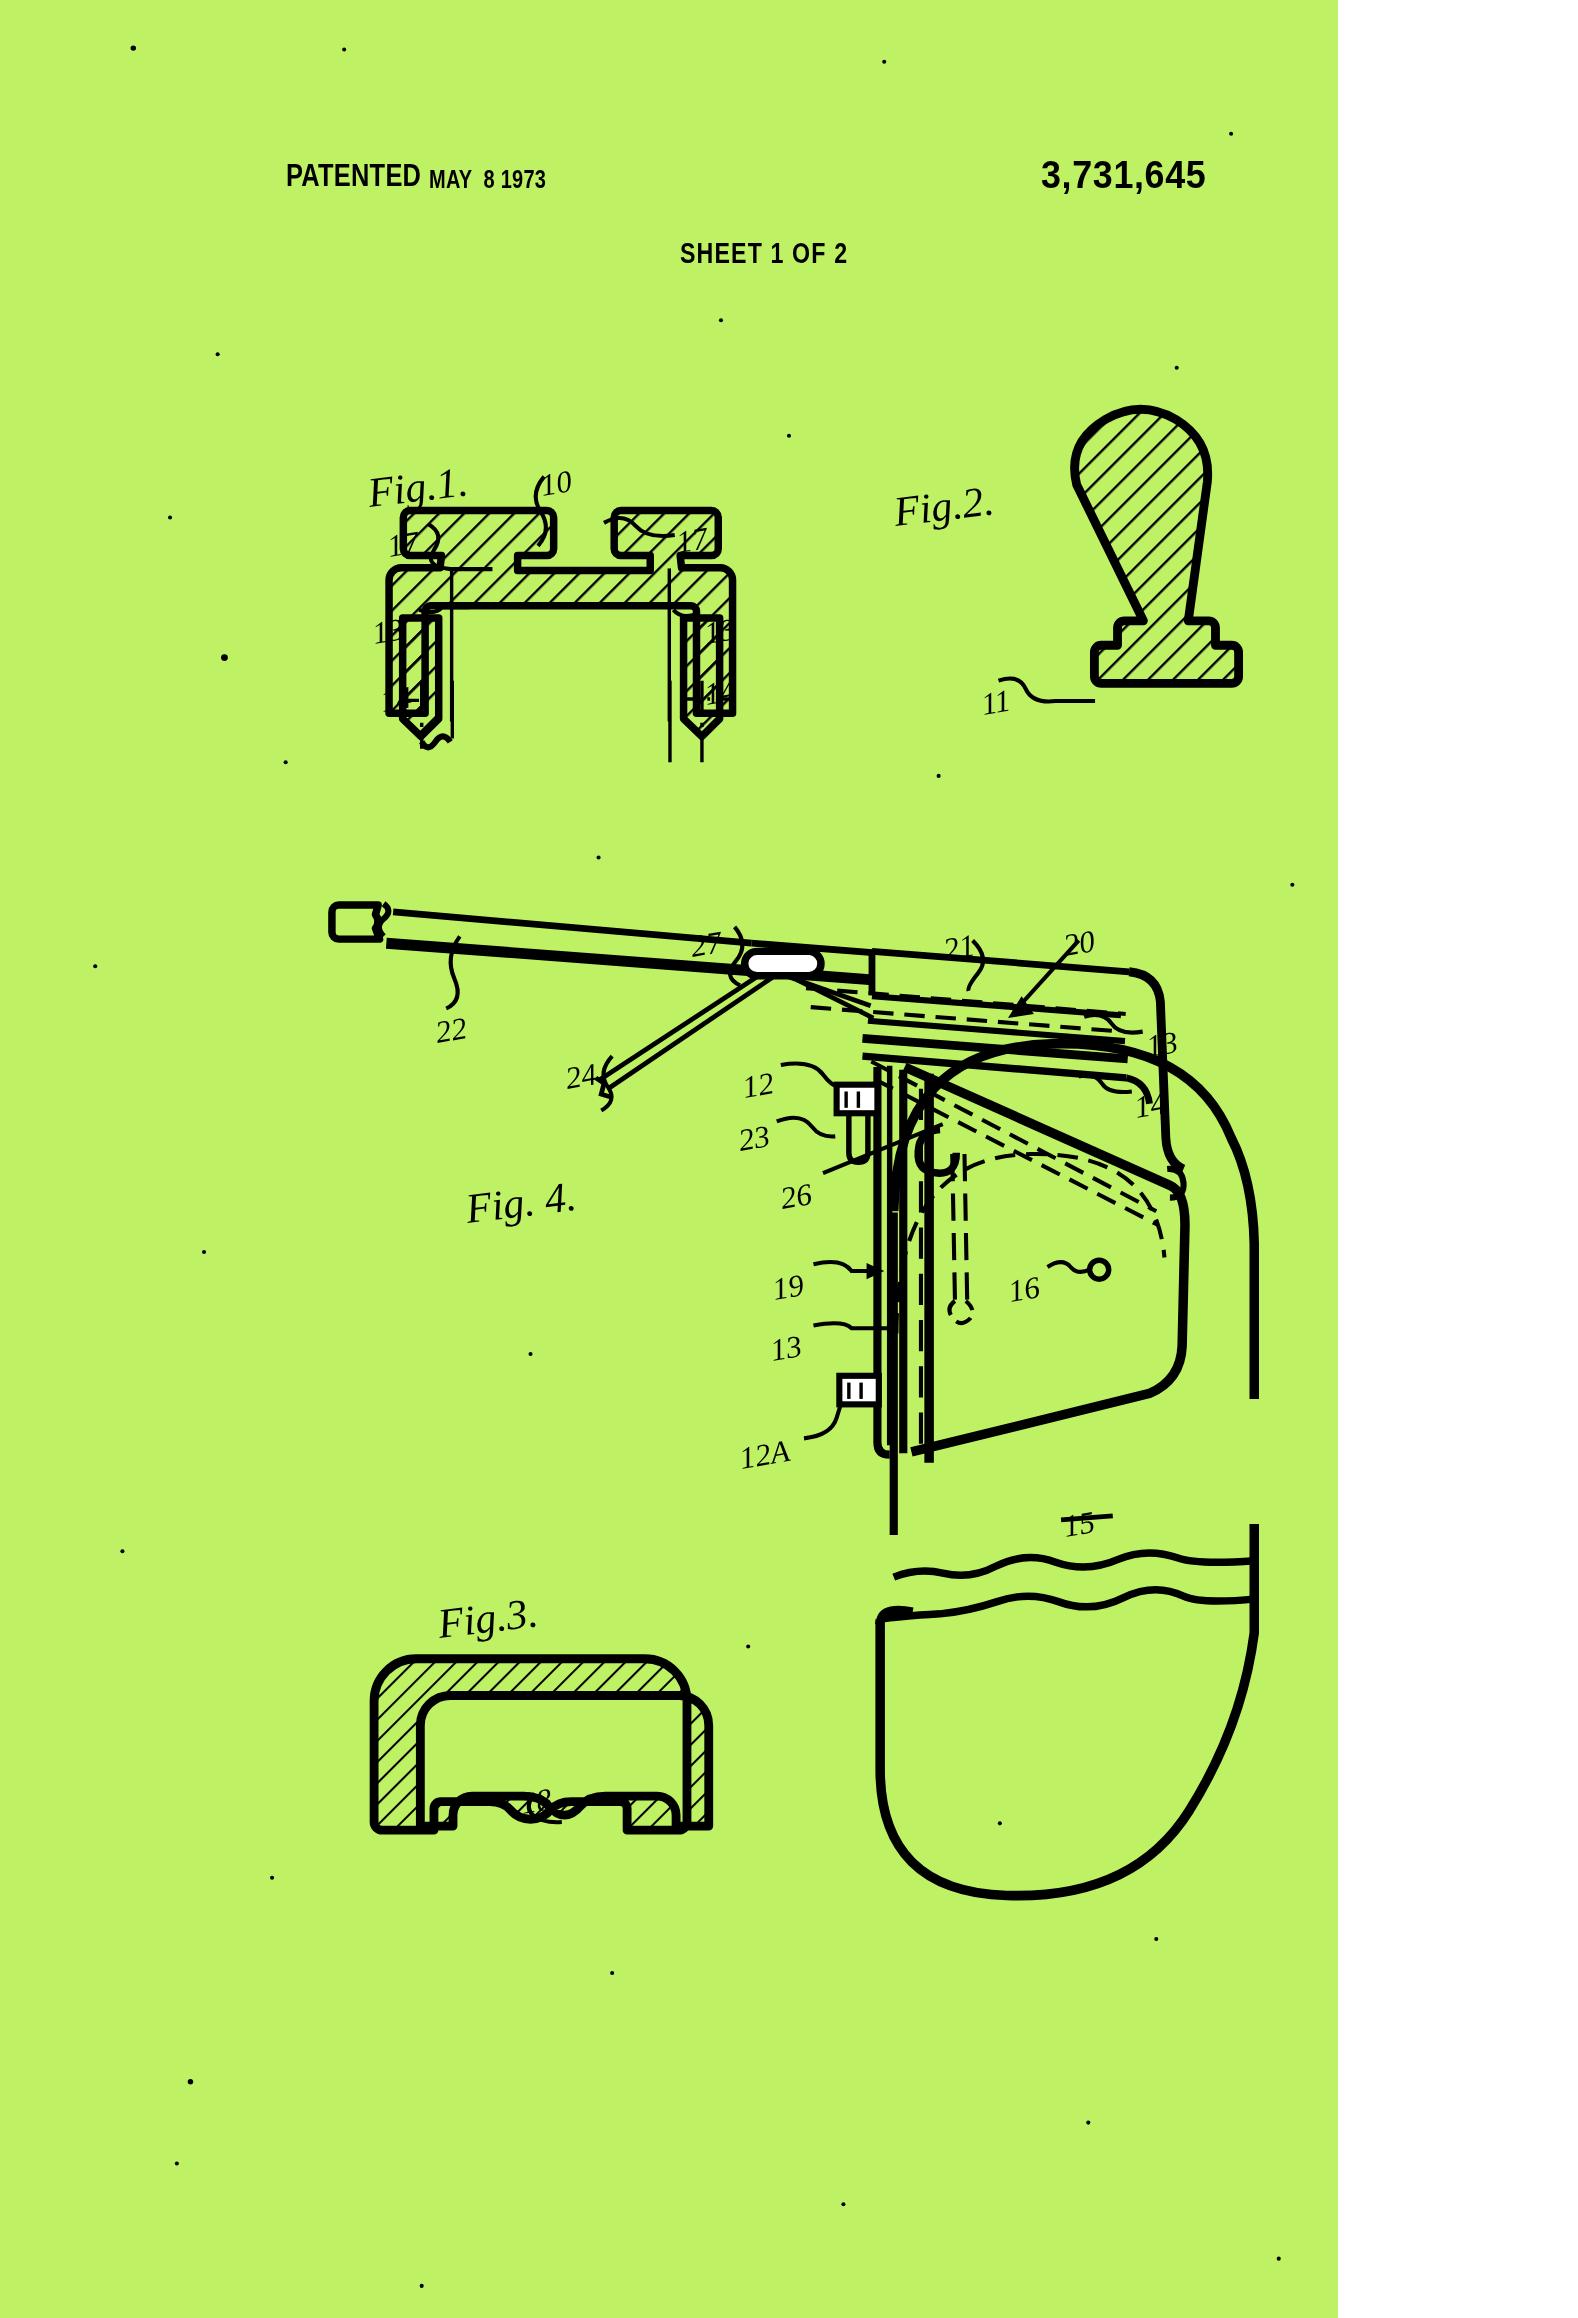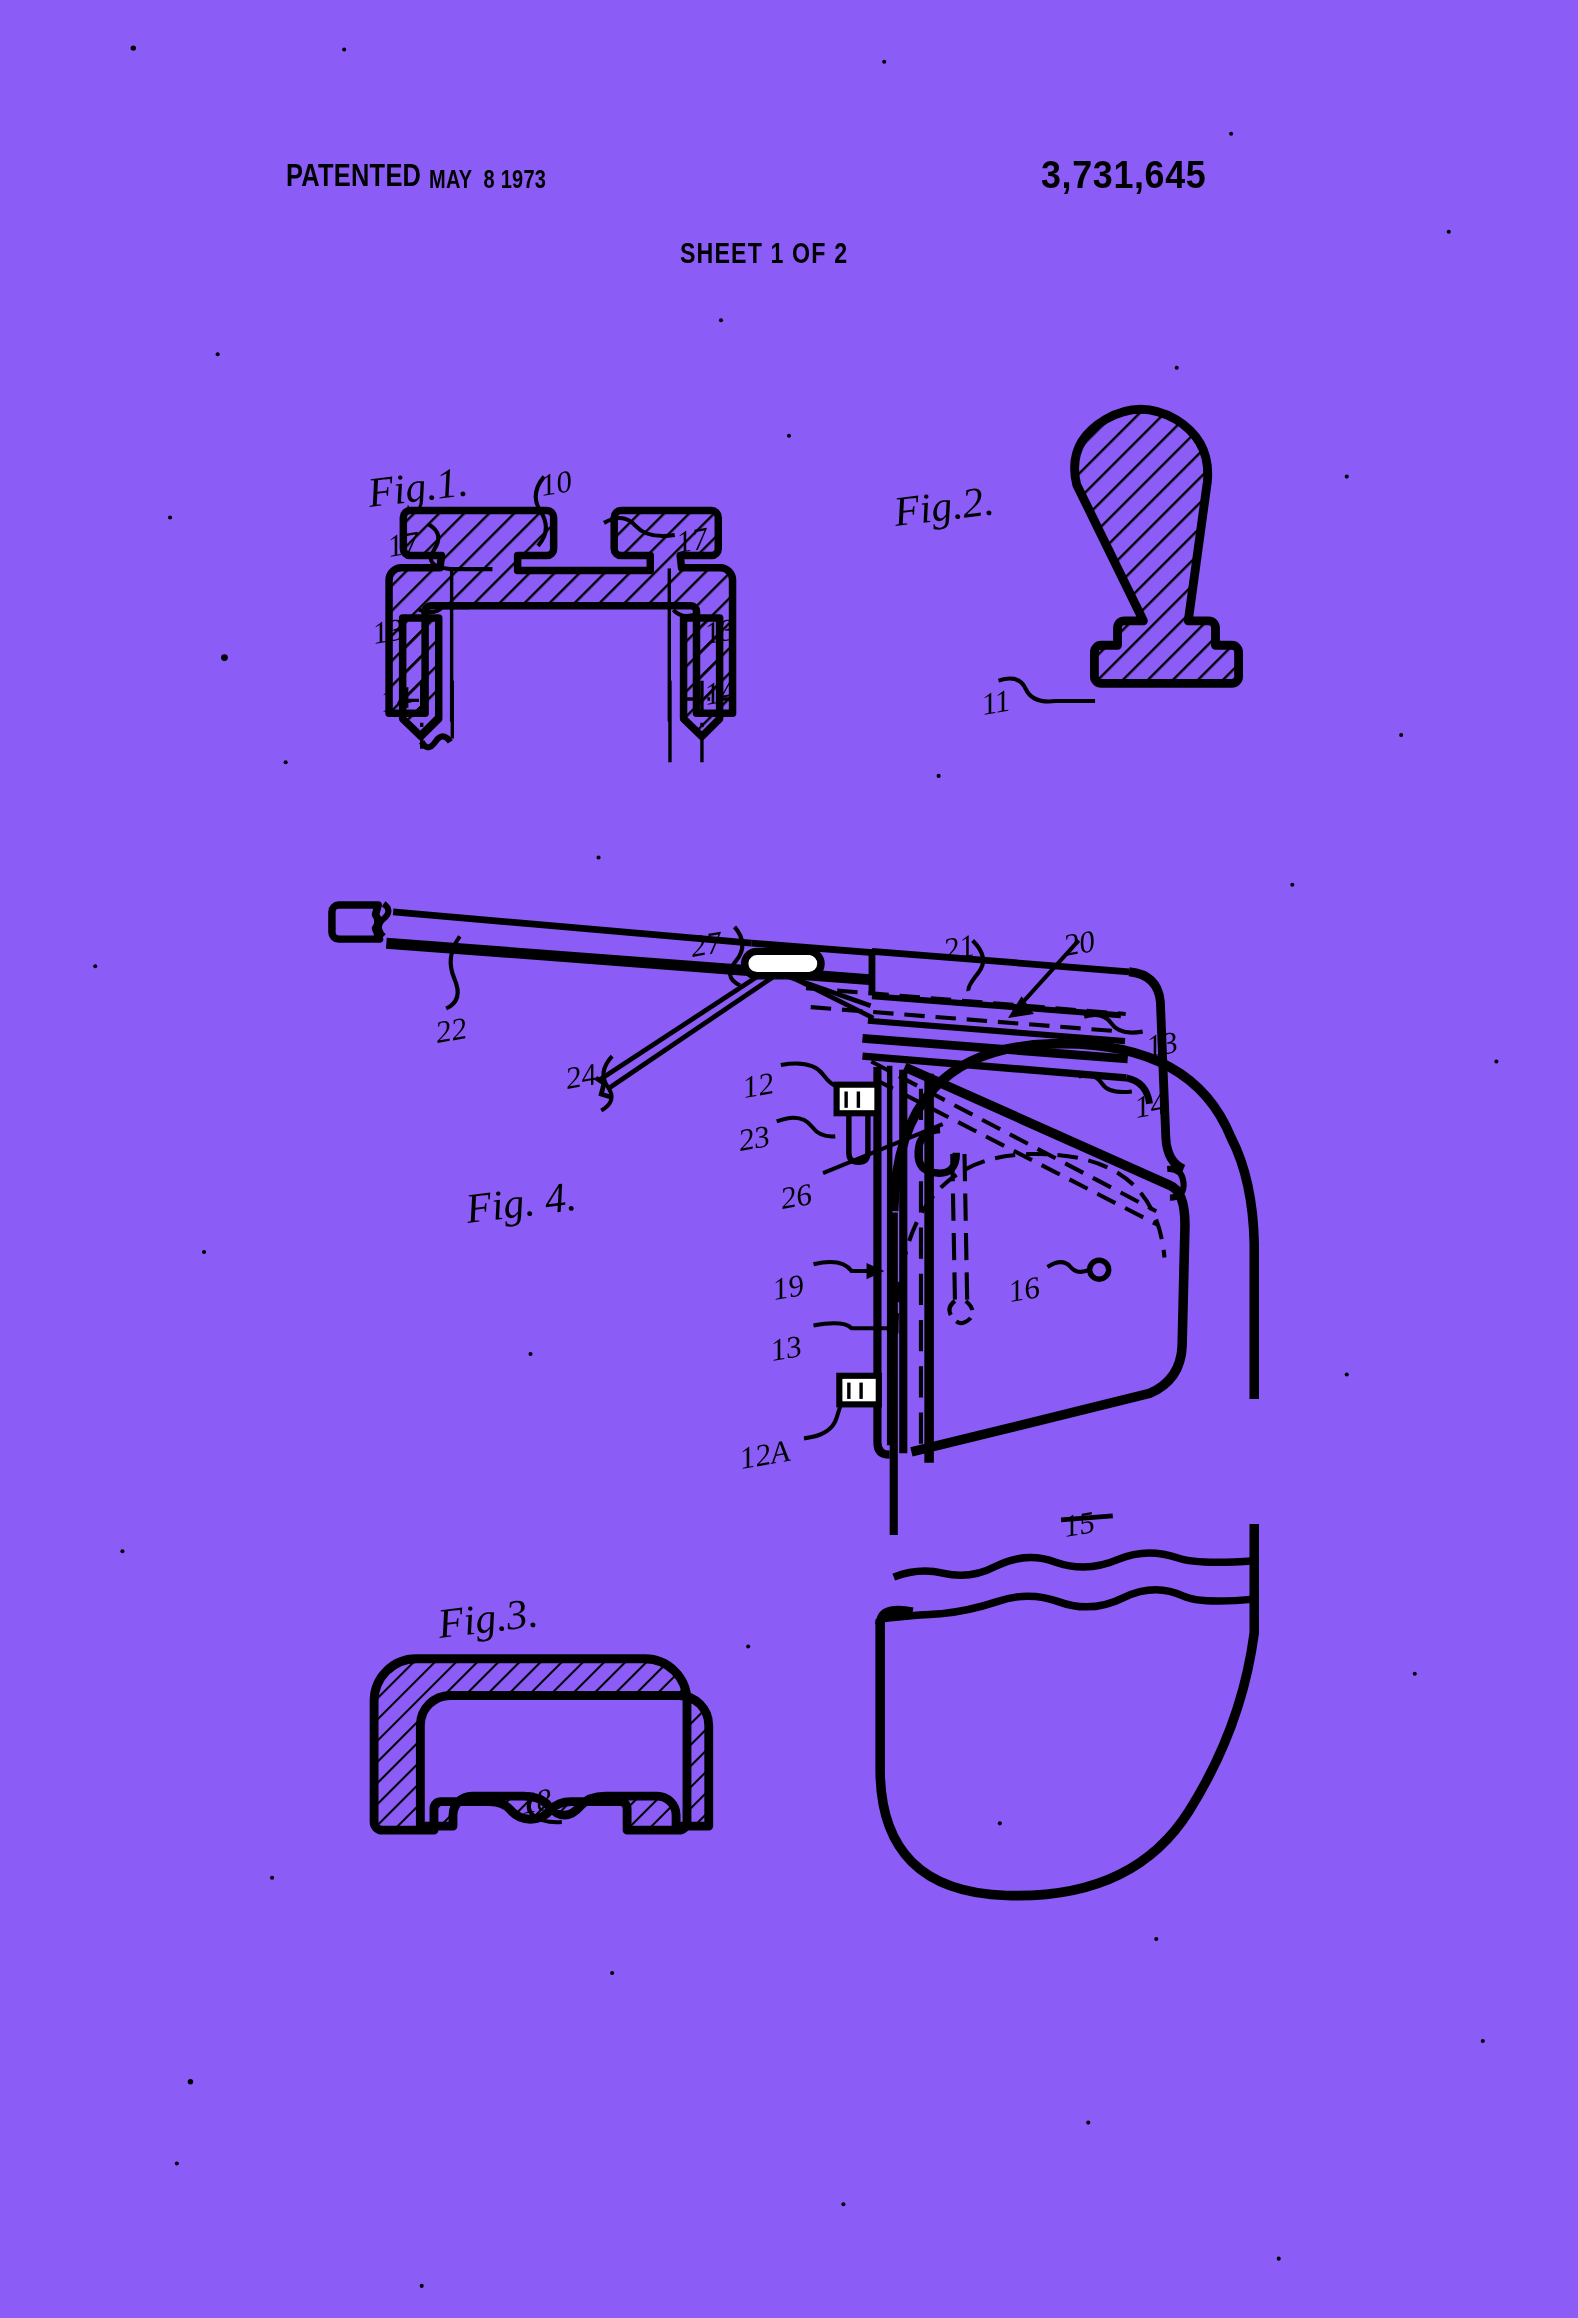--- a/index.html
+++ b/index.html
@@ -5,23 +5,23 @@
   html, body {
     margin: 0;
     padding: 0;
     background: #ffffff;
   }
   body {
     font-family: "Liberation Sans", sans-serif;
   }
   #page {
     position: relative;
-    width: 1578px;
+    width: 1338px;
     height: 2319px;
-    background: #8b5cf6;
+    background: #bef264;
     overflow: hidden;
   }
   #sheet-svg {
     position: absolute;
     left: 0;
     top: 0;
     width: 1578px;
     height: 2319px;
   }
   .hdr {

